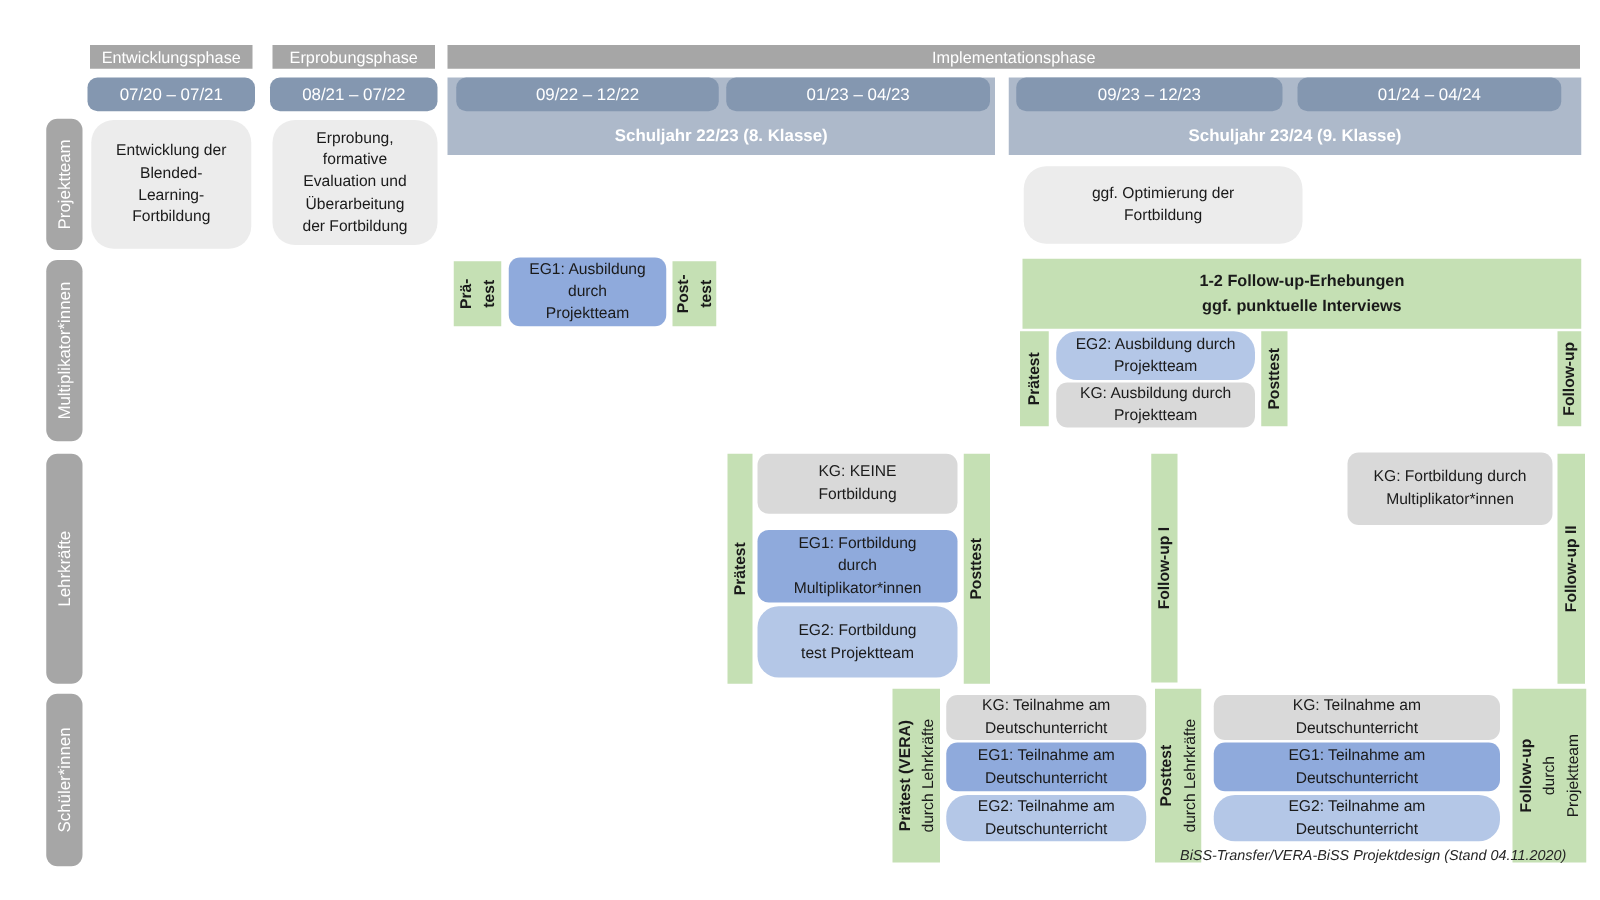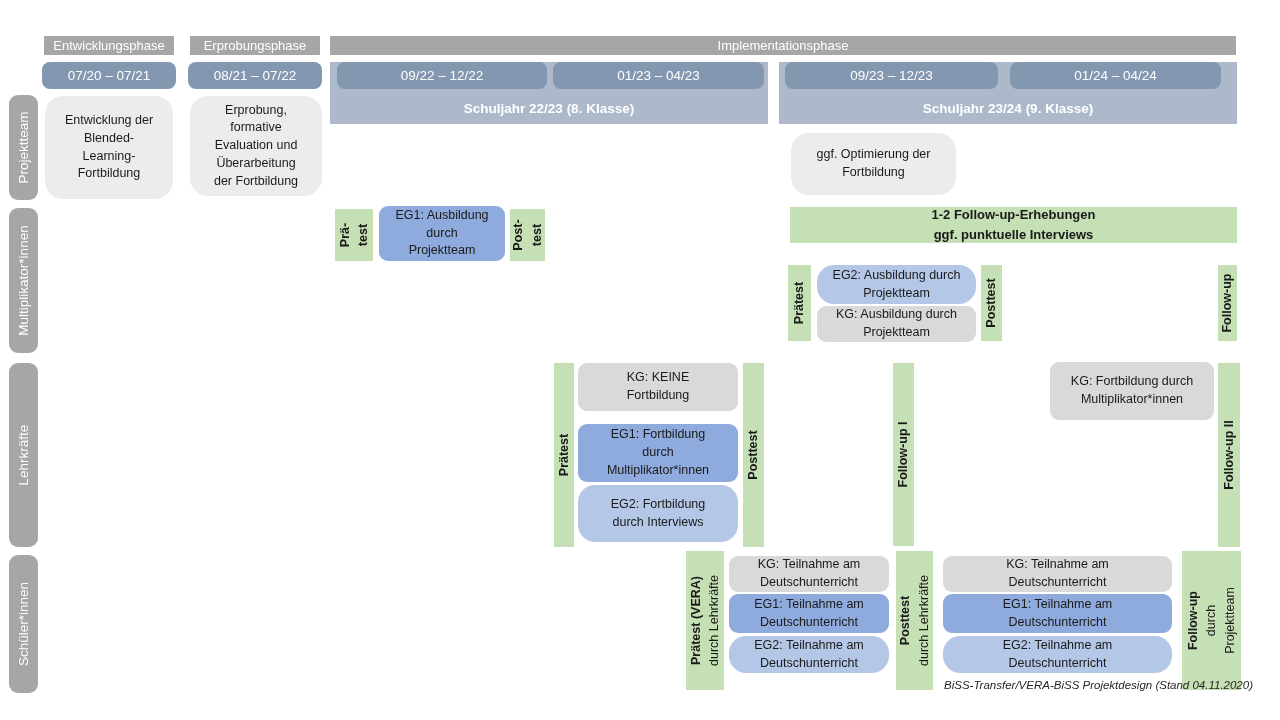--- a/index.html
+++ b/index.html
@@ -1,18 +1,18 @@
 <!DOCTYPE html>
 <html style="--phase-header-gray: #a6a6a6; --row-label-gray: #a6a6a6; --date-bar-blue: #8497b0; --school-year-band-blue: #adb9ca; --project-box-gray: #ececec; --kg-gray: #d9d9d9; --eg1-blue: #8faadc; --eg2-blue: #b4c7e7; --test-green: #c5e0b4; --text-dark: #1a1a1a; --text-white: #ffffff;"><head>
 <meta charset="utf-8">
 <style>
   html,body{margin:0;padding:0;background:#fff;}
   .canvas{position:relative;width:1280px;height:720px;background:#fff;overflow:hidden;
           font-family:"Liberation Sans",sans-serif;color:var(--text-dark);}
-  .abs{position:absolute;box-sizing:border-box;}
+  .abs{position:absolute;box-sizing:border-box;margin-left:28px;}
   .t{white-space:pre-line;}
   
   .hdr{background:var(--phase-header-gray);color:var(--text-white);font-size:13px;
        display:flex;align-items:center;justify-content:center;}
   
   .date{background:var(--date-bar-blue);color:var(--text-white);font-size:13.5px;
         border-radius:8px;display:flex;align-items:center;justify-content:center;z-index:3;}
   
   .band{background:var(--school-year-band-blue);border-radius:0;z-index:1;
         display:flex;align-items:flex-end;justify-content:center;}
@@ -100,39 +100,39 @@
 Learning-
 Fortbildung</span>
   </div>
   <div class="abs box box-soft gray-light" style="left:190px;top:96px;width:132px;height:100px;">
     <span class="t">Erprobung,
 formative
 Evaluation und
 Überarbeitung
 der Fortbildung</span>
   </div>
-  <div class="abs box box-soft gray-light" style="left:791px;top:133px;width:165px;height:62px;">
+  <div class="abs box box-soft gray-light" style="left:791px;top:133px;width:223px;height:62px;">
     <span class="t">ggf. Optimierung der
 Fortbildung</span>
   </div>
 
   <div class="abs vbar" style="left:335px;top:209px;width:38px;height:52px;">
     <div class="vin t" style="width:52px;height:38px;">Prä-
 test</div>
   </div>
   <div class="abs box eg1" style="left:379px;top:206px;width:126px;height:55px;">
     <span class="t">EG1: Ausbildung
 durch
 Projektteam</span>
   </div>
   <div class="abs vbar" style="left:510px;top:209px;width:35px;height:52px;">
     <div class="vin t" style="width:52px;height:35px;">Post-
 test</div>
   </div>
-  <div class="abs greenbox" style="left:790px;top:207px;width:447px;height:36px;">
+  <div class="abs greenbox" style="left:790px;top:207px;width:447px;height:56px;">
     <span class="t">1-2 Follow-up-Erhebungen
 ggf. punktuelle Interviews</span>
   </div>
   <div class="abs vbar" style="left:788px;top:265px;width:23px;height:76px;">
     <div class="vin t" style="width:76px;height:23px;">Prätest</div>
   </div>
   <div class="abs box eg2" style="left:817px;top:265px;width:159px;height:39px;">
     <span class="t">EG2: Ausbildung durch
 Projektteam</span>
   </div>
@@ -154,21 +154,21 @@
     <span class="t">KG: KEINE
 Fortbildung</span>
   </div>
   <div class="abs box eg1" style="left:578px;top:424px;width:160px;height:58px;">
     <span class="t">EG1: Fortbildung
 durch
 Multiplikator*innen</span>
   </div>
   <div class="abs box eg2" style="left:578px;top:485px;width:160px;height:57px;">
     <span class="t">EG2: Fortbildung
-durch Interviews</span>
+test Projektteam</span>
   </div>
   <div class="abs vbar" style="left:743px;top:363px;width:21px;height:184px;">
     <div class="vin t" style="width:184px;height:21px;">Posttest</div>
   </div>
   <div class="abs vbar" style="left:893px;top:363px;width:21px;height:183px;">
     <div class="vin t" style="width:183px;height:21px;">Follow-up I</div>
   </div>
   <div class="abs box kg" style="left:1050px;top:362px;width:164px;height:58px;">
     <span class="t">KG: Fortbildung durch
 Multiplikator*innen</span>

